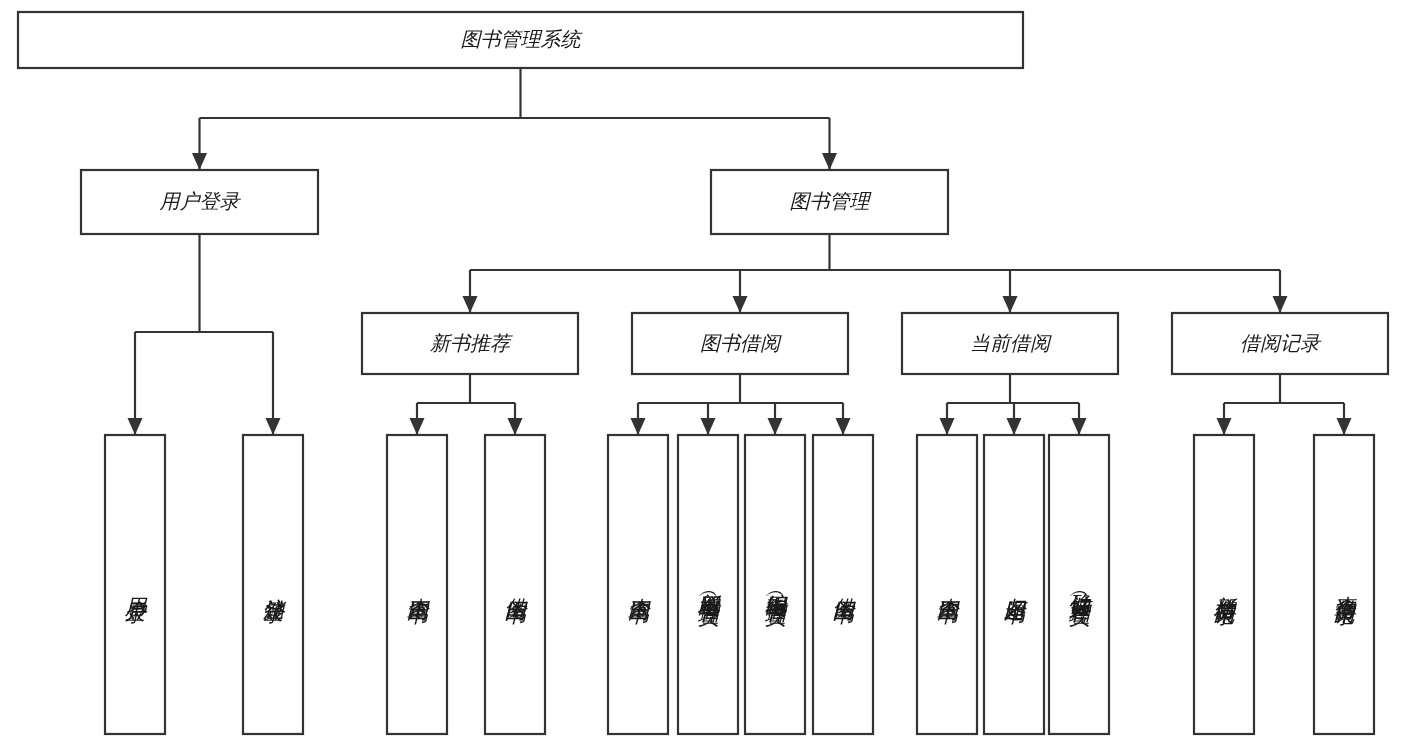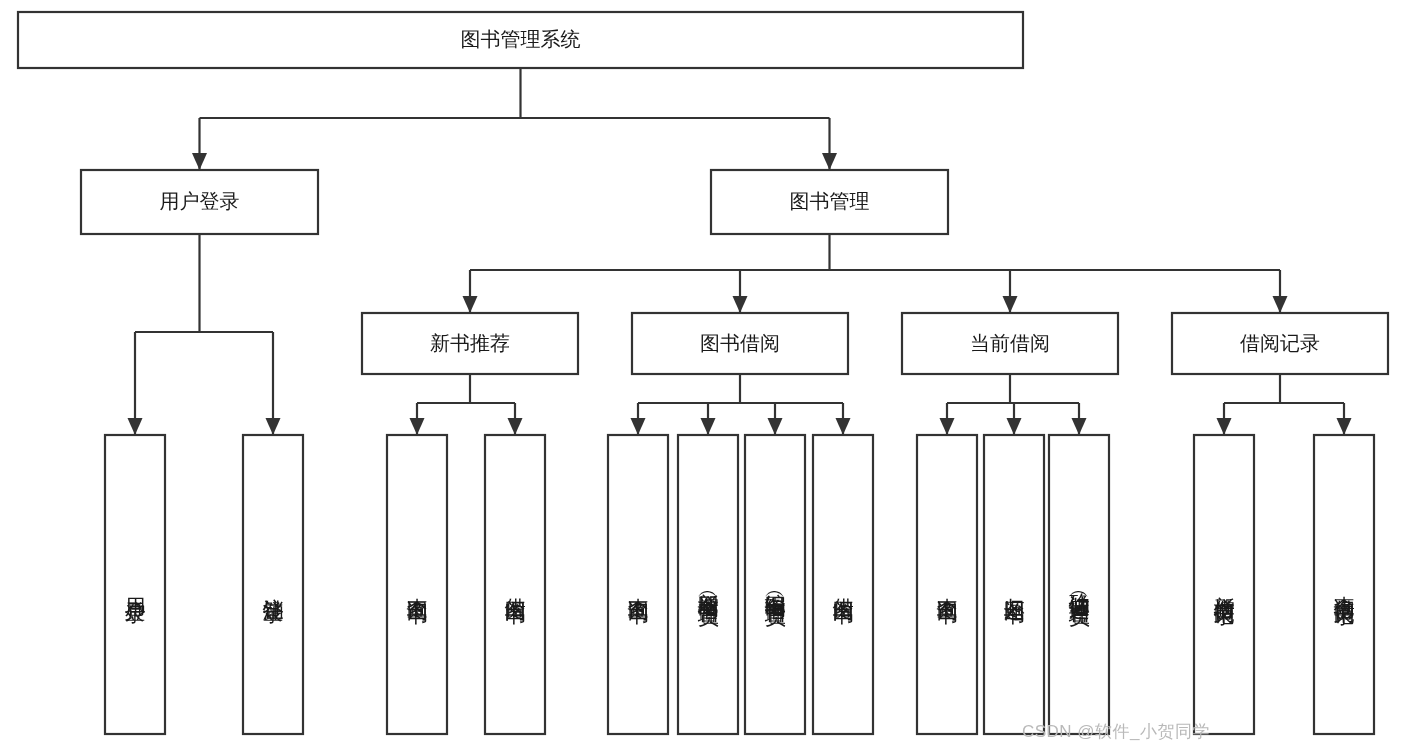--- a/index.html
+++ b/index.html
@@ -11,20 +11,21 @@
     width: 1405px;
     height: 747px;
     font-family: "Liberation Sans", "DejaVu Sans", sans-serif;
     overflow: hidden;
   }
   #diagram-root {
     position: relative;
     width: 1218px;
     height: 747px;
     background: #ffffff;
+    font-style: italic;
   }
   svg#flowchart {
     position: absolute;
     left: 0;
     top: 0;
     width: 1405px;
     height: 747px;
     display: block;
   }
   .node-box {
@@ -177,15 +178,14 @@
       <div class="leaf-label" style="left: 678px; top: 435px; width: 60px; height: 299px;">新增图书（管理员）</div>
       <div class="leaf-label" style="left: 745px; top: 435px; width: 60px; height: 299px;">编辑图书（管理员）</div>
       <div class="leaf-label" style="left: 813px; top: 435px; width: 60px; height: 299px;">借阅图书</div>
       <div class="leaf-label" style="left: 917px; top: 435px; width: 60px; height: 299px;">查询图书</div>
       <div class="leaf-label" style="left: 984px; top: 435px; width: 60px; height: 299px;">归还图书</div>
       <div class="leaf-label" style="left: 1049px; top: 435px; width: 60px; height: 299px;">确认归还（管理员）</div>
       <div class="leaf-label" style="left: 1194px; top: 435px; width: 60px; height: 299px;">新增借阅记录</div>
       <div class="leaf-label" style="left: 1314px; top: 435px; width: 60px; height: 299px;">查询借阅记录</div>
     </div>
 
-  <div class="watermark">CSDN @软件_小贺同学</div>
 
 </div>
 
 </body></html>

